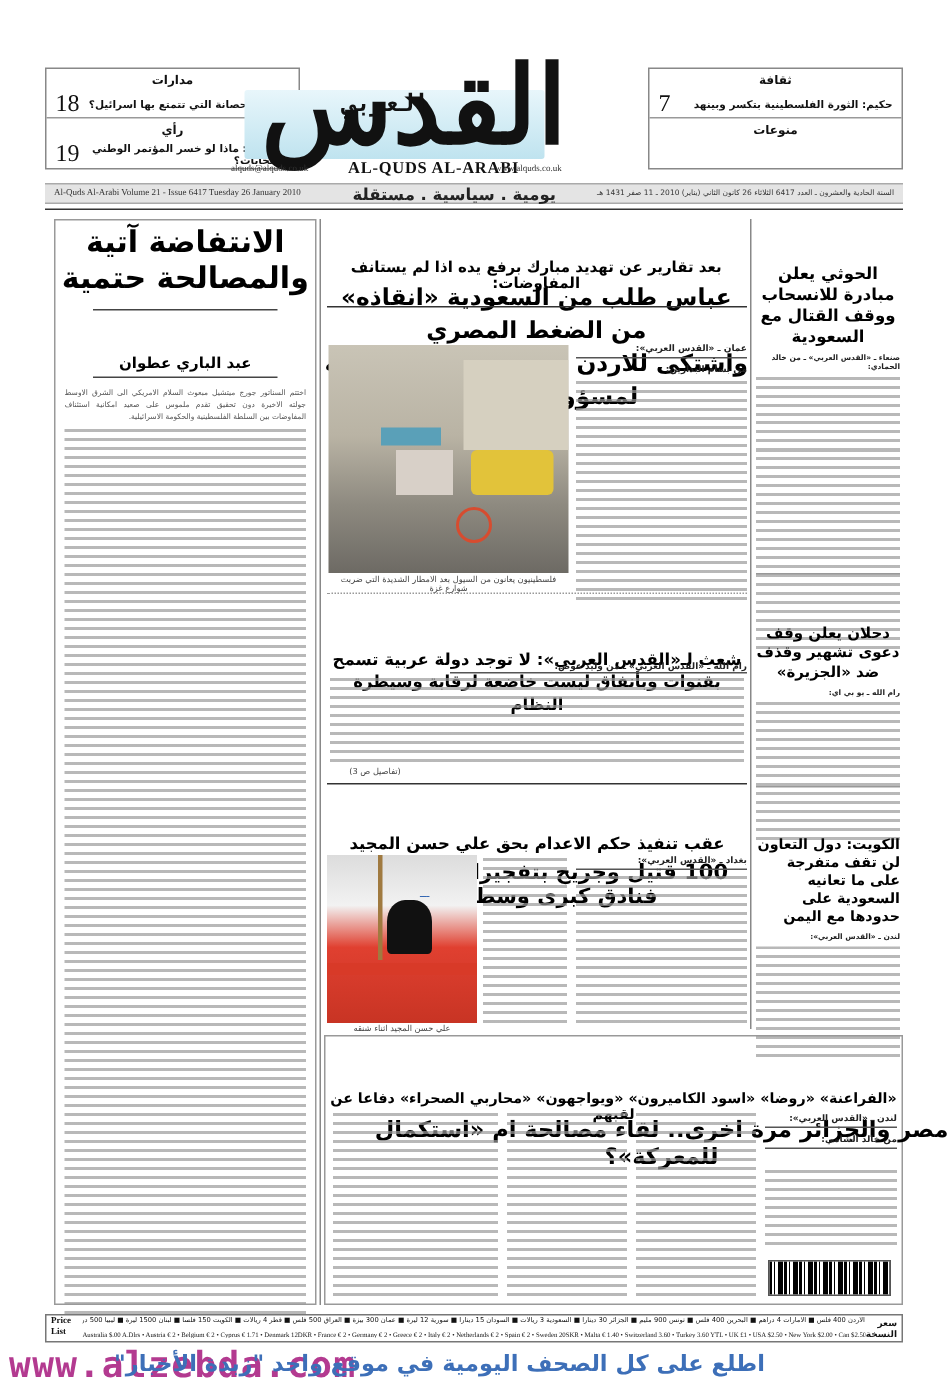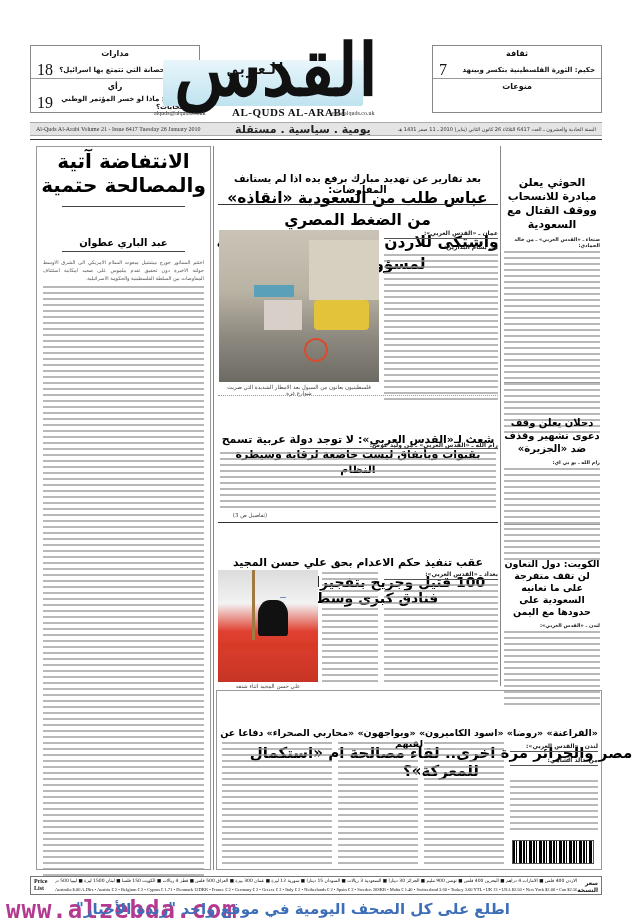--- a/index.html
+++ b/index.html
@@ -162,21 +162,21 @@
 <div class="abs" style="left:504px;top:382px;width:96px;height:1px;background:#999;"></div>
 
 <div class="abs" style="left:504px;top:386px;width:96px;">
   <div class="hl" style="font-size:10px;line-height:13px;">دحلان يعلن وقف دعوى تشهير وقذف ضد «الجزيرة»</div>
   <div class="byline" style="margin-top:4px;font-size:5px;">رام الله ـ يو بي اي:</div>
   <div class="txt-lines" style="height:96px;margin-top:3px;"></div>
 </div>
 <div class="abs" style="left:504px;top:524px;width:96px;height:1px;background:#999;"></div>
 
 <div class="abs" style="left:504px;top:528px;width:96px;">
-  <div class="hl" style="font-size:9.5px;line-height:12px;">الكويت: دول التعاون لن تقف متفرجة على ما تعانيه السعودية على حدودها مع اليمن</div>
+  <div class="hl" style="font-size:9.5px;line-height:12px;text-align:right;">الكويت: دول التعاون لن تقف متفرجة على ما تعانيه السعودية على حدودها مع اليمن</div>
   <div class="byline" style="margin-top:4px;font-size:5px;">لندن ـ «القدس العربي»:</div>
   <div class="txt-lines" style="height:74px;margin-top:3px;"></div>
 </div>
 
 <div class="abs" style="left:216px;top:690px;width:386px;height:180px;border:1px solid #999;"></div>
 <div class="abs hl" style="left:218px;top:697px;width:382px;font-size:9.5px;">«الفراعنة» «روضا» «اسود الكاميرون» «ويواجهون» «محاربي الصحراء» دفاعا عن لقبهم</div>
 <div class="abs hl" style="left:218px;top:714px;width:446px;font-size:15px;">مصر والجزائر مرة اخرى.. لقاء مصالحة ام «استكمال للمعركة»؟</div>
 <div class="abs txt-lines" style="left:222px;top:742px;width:110px;height:124px;"></div>
 <div class="abs txt-lines" style="left:338px;top:742px;width:80px;height:124px;"></div>
 <div class="abs txt-lines" style="left:424px;top:742px;width:80px;height:124px;"></div>

